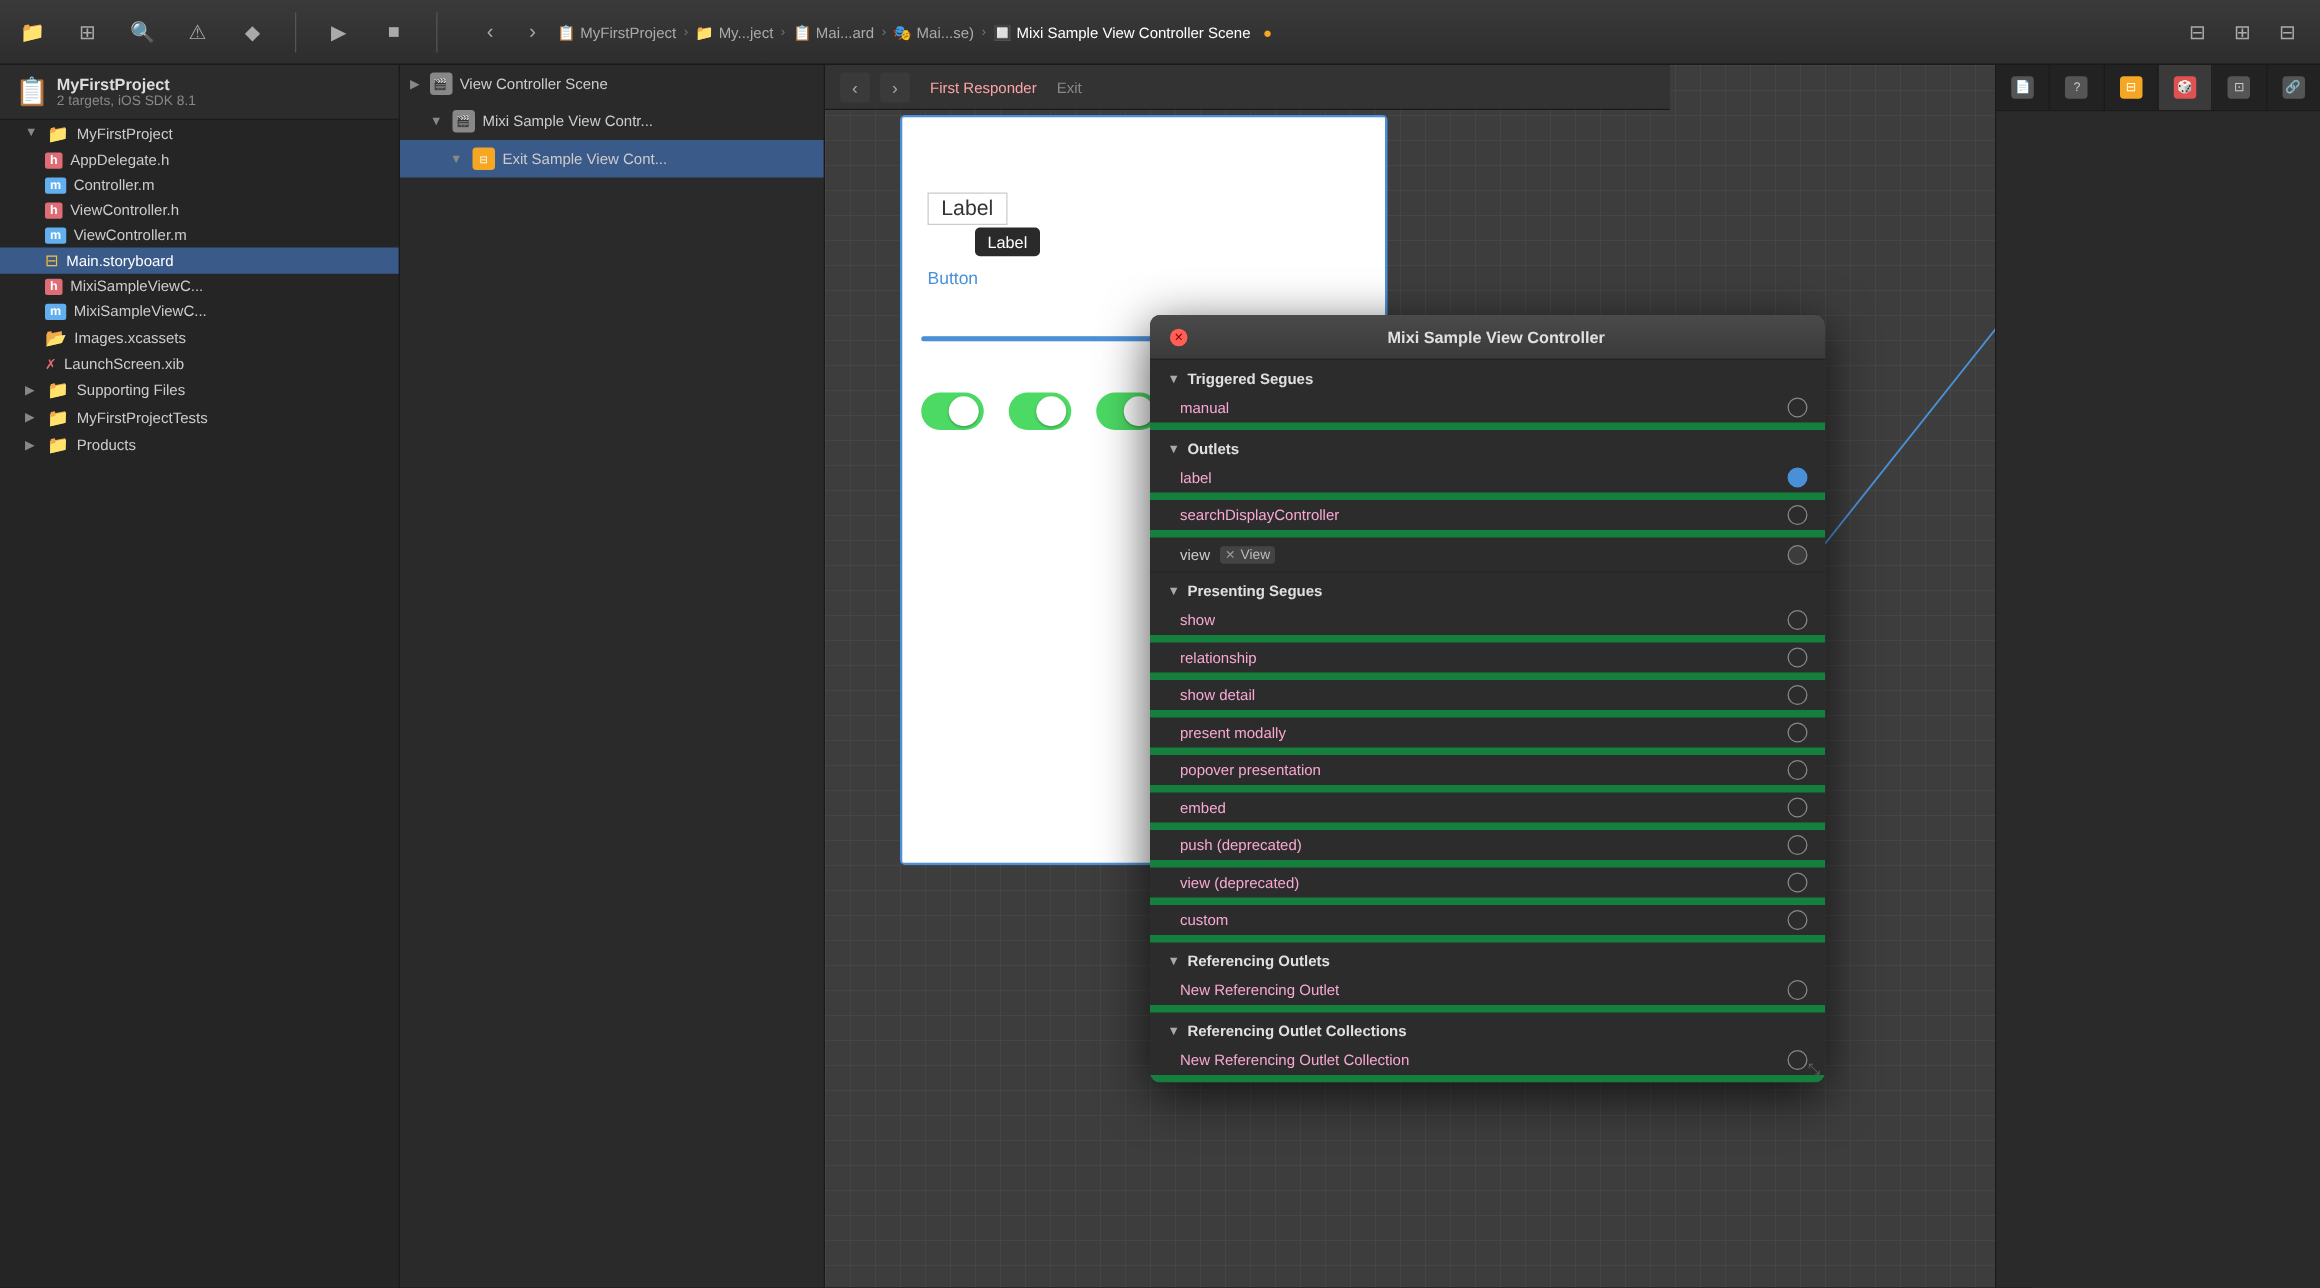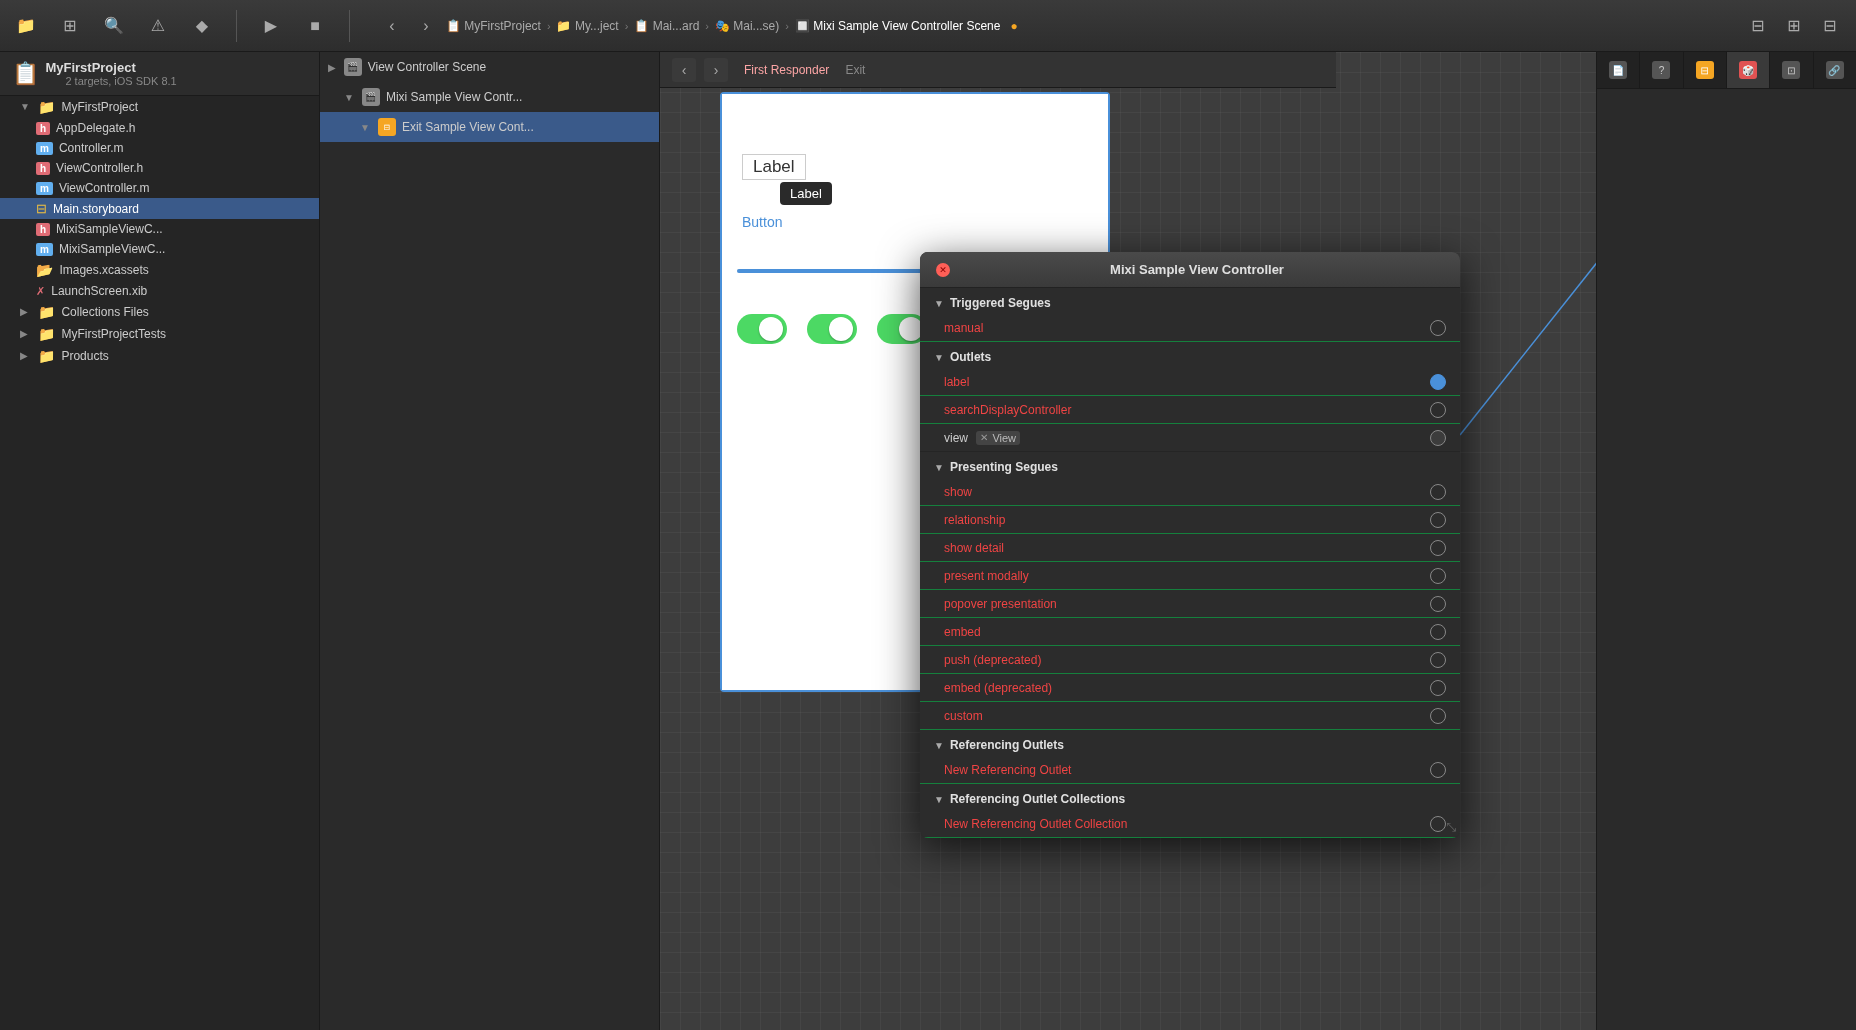--- a/index.html
+++ b/index.html
@@ -52,21 +52,21 @@
     }
     .file-nav-header {
       padding: 8px 12px;
       display: flex;
       align-items: center;
       gap: 6px;
       background: #2c2c2c;
       border-bottom: 1px solid #1a1a1a;
     }
     .project-title { font-size: 13px; font-weight: 600; color: #ddd; }
-    .project-subtitle { font-size: 11px; color: #888; margin-left: 20px; }
+    .project-subtitle { font-size: 11px; color: #888; }
     .file-item {
       display: flex;
       align-items: center;
       gap: 6px;
       padding: 3px 8px 3px 0;
       cursor: pointer;
       font-size: 12px;
       color: #ccc;
       position: relative;
     }
@@ -260,22 +260,22 @@
       font-weight: 700;
       color: #e0e0e0;
     }
     .panel-disclosure { font-size: 10px; color: #aaa; }
     .panel-row {
       display: flex;
       align-items: center;
       justify-content: space-between;
       padding: 4px 14px 4px 24px;
       font-size: 12px;
-      color: #ef4444;
-      border-bottom: 1px solid #15803d;
+      color: #f9a8d4;
+      border-bottom: 6px solid #15803d;
       min-height: 28px;
     }
     .connection-circle {
       width: 16px;
       height: 16px;
       border-radius: 50%;
       border: 1.5px solid #aaa;
       background: transparent;
       cursor: pointer;
       flex-shrink: 0;
@@ -439,21 +439,21 @@
       <span style="color:#e8b44a; font-size:14px;">📂</span>
       <span>Images.xcassets</span>
     </div>
     <div class="file-item file-indent-2">
       <span style="color:#e06c75; font-size:11px;">✗</span>
       <span>LaunchScreen.xib</span>
     </div>
     <div class="file-item file-indent-1">
       <span class="file-disclosure">▶</span>
       <span style="color:#e8b44a; font-size:14px;">📁</span>
-      <span>Collections Files</span>
+      <span>Supporting Files</span>
     </div>
     <div class="file-item file-indent-1">
       <span class="file-disclosure">▶</span>
       <span style="color:#e8b44a; font-size:14px;">📁</span>
       <span>MyFirstProjectTests</span>
     </div>
     <div class="file-item file-indent-1">
       <span class="file-disclosure">▶</span>
       <span style="color:#e8b44a; font-size:14px;">📁</span>
       <span>Products</span>
@@ -591,21 +591,21 @@
       </div>
       <div class="panel-row">
         <span>embed</span>
         <div class="connection-circle grey"></div>
       </div>
       <div class="panel-row">
         <span>push (deprecated)</span>
         <div class="connection-circle grey"></div>
       </div>
       <div class="panel-row">
-        <span>embed (deprecated)</span>
+        <span>view (deprecated)</span>
         <div class="connection-circle grey"></div>
       </div>
       <div class="panel-row">
         <span>custom</span>
         <div class="connection-circle grey"></div>
       </div>
 
       <div class="panel-section-header">
         <span class="panel-disclosure">▼</span>
         <span>Referencing Outlets</span>

